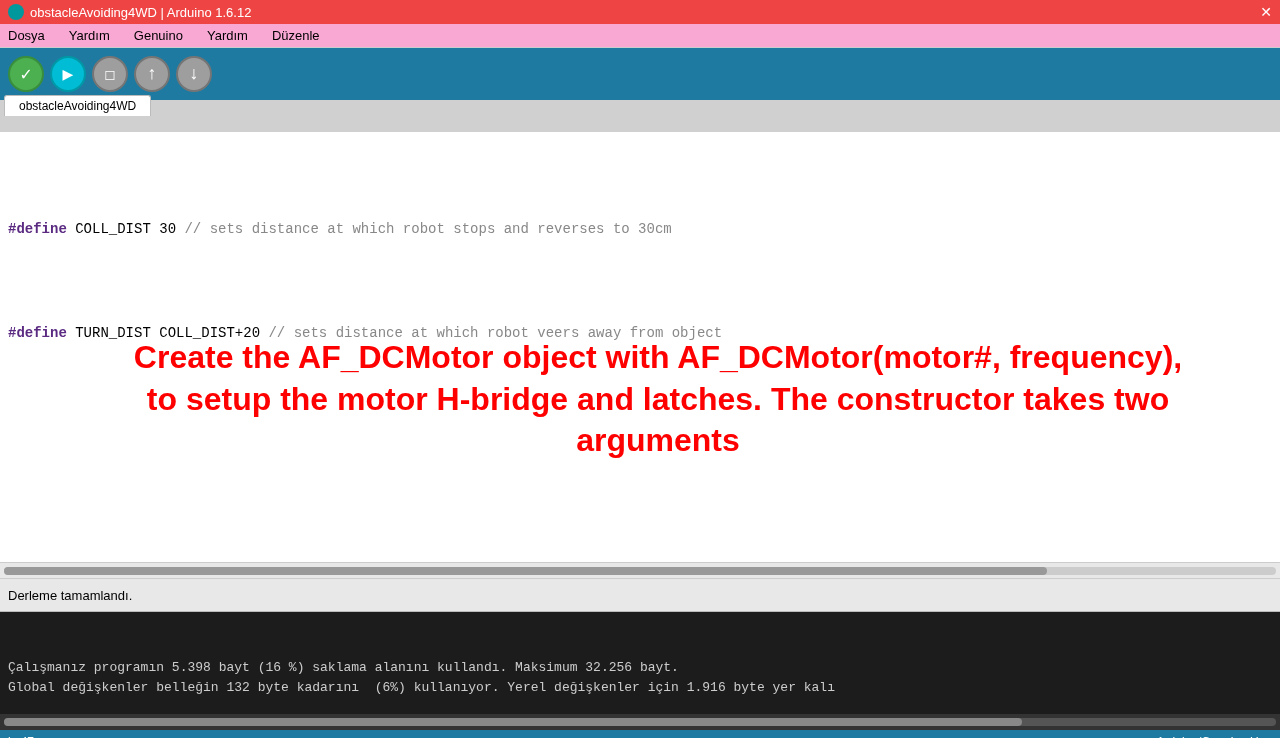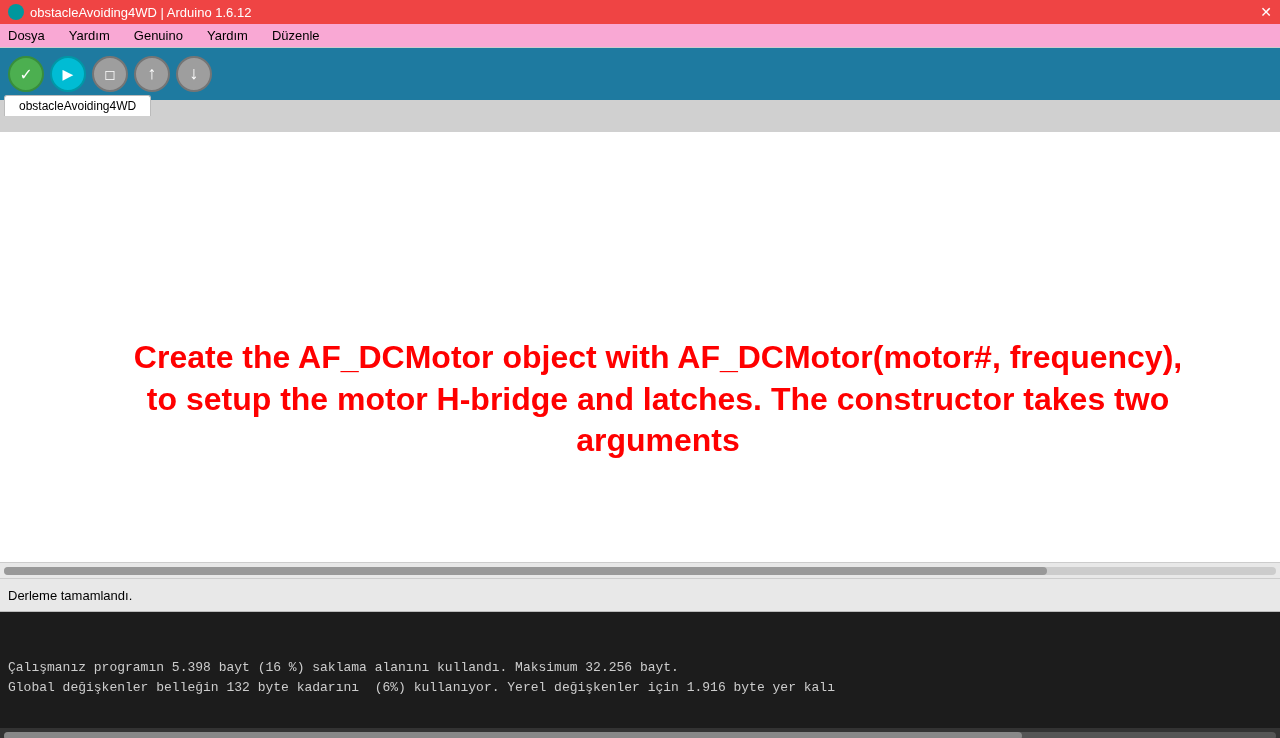--- a/index.html
+++ b/index.html
@@ -158,21 +158,21 @@
       font-size: 13px;
     }
 
     
     #console {
       background: #1c1c1c;
       color: #cccccc;
       font-family: 'Courier New', Courier, monospace;
       font-size: 13px;
       padding: 6px 8px;
-      height: 116px;
+      height: 102px;
       overflow: hidden;
       white-space: pre;
       line-height: 20px;
     }
 
     
     #hscroll-console {
       height: 16px;
       background: #333;
       display: flex;
@@ -235,21 +235,23 @@
   <div class="toolbar-btn gray">↓</div>
 </div>
 
 <div id="tab-bar">
   <div class="tab">obstacleAvoiding4WD</div>
 </div>
 
 <div id="editor">
   <div id="code-area">
     
-    
+    <span class="line"><span class="kw-define">#define</span> COLL_DIST 30 <span class="comment">// sets distance at which robot stops and reverses to 30cm</span></span>
+    
+    <span class="line"><span class="kw-define">#define</span> TURN_DIST COLL_DIST+20 <span class="comment">// sets distance at which robot veers away from object</span></span>
     
     
     <span class="line"> </span>
     
     
     
     
     
     
     

